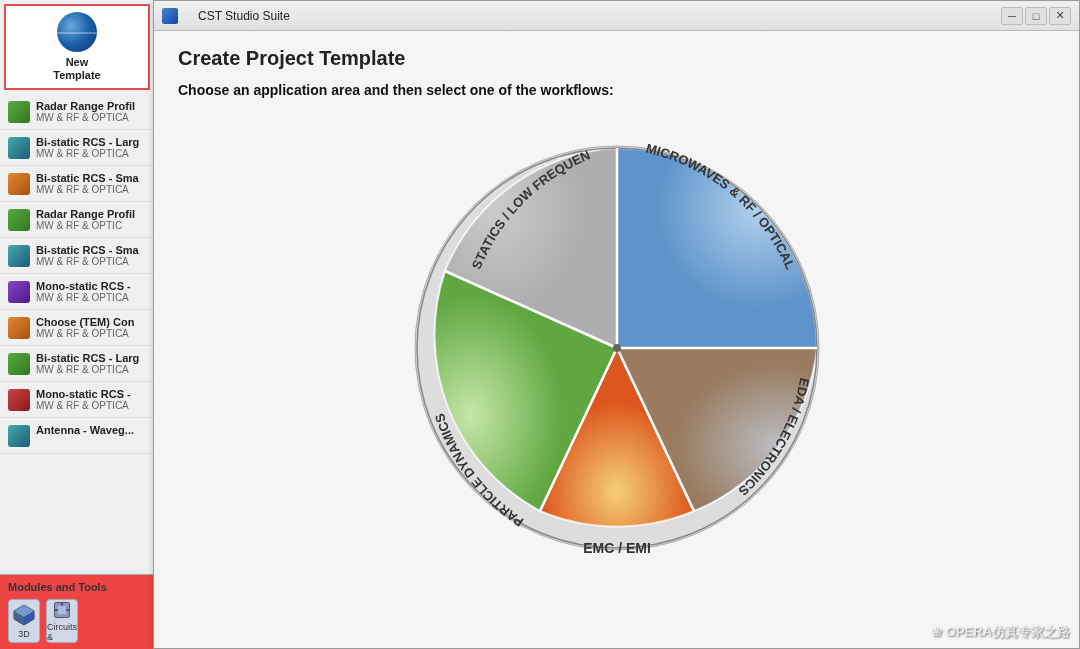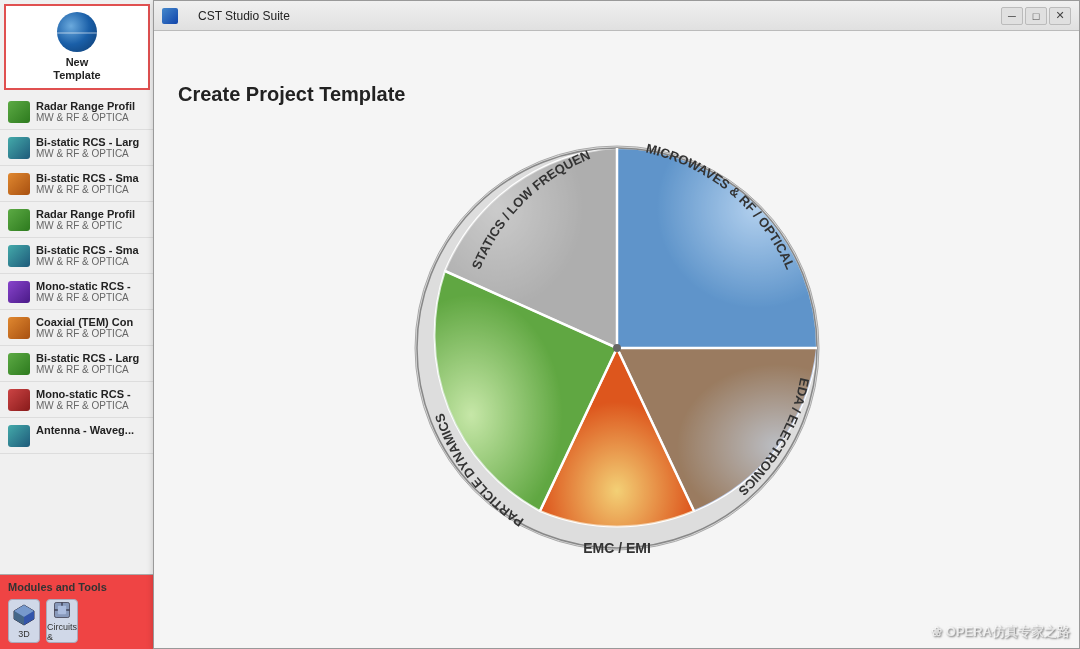--- a/index.html
+++ b/index.html
@@ -146,21 +146,20 @@
       display: flex; align-items: center; justify-content: center;
       font-size: 11px; color: #444;
     }
 
     .dialog-content {
       padding: 16px 24px;
     }
     .dialog-main-title {
       font-size: 20px; font-weight: bold; color: #222;
       margin-bottom: 12px;
-      margin-top: 36px;
     }
     .dialog-instruction {
       font-size: 14px; font-weight: bold; color: #111;
       margin-bottom: 20px;
     }
 
     
     .pie-container {
       display: flex;
       justify-content: center;
@@ -243,21 +242,21 @@
         <div class="sidebar-item-text">
           <div class="sidebar-item-title">Mono-static RCS -</div>
           <div class="sidebar-item-sub">MW &amp; RF &amp; OPTICA</div>
         </div>
       </div>
     </div>
       <div class="sidebar-item">
       <div class="sidebar-item-header">
         <div class="sidebar-item-icon orange"></div>
         <div class="sidebar-item-text">
-          <div class="sidebar-item-title">Coaxial (TEM) Con</div>
+          <div class="sidebar-item-title">Choose (TEM) Con</div>
           <div class="sidebar-item-sub">MW &amp; RF &amp; OPTICA</div>
         </div>
       </div>
     </div>
       <div class="sidebar-item">
       <div class="sidebar-item-header">
         <div class="sidebar-item-icon green"></div>
         <div class="sidebar-item-text">
           <div class="sidebar-item-title">Bi-static RCS - Larg</div>
           <div class="sidebar-item-sub">MW &amp; RF &amp; OPTICA</div>
@@ -316,20 +315,21 @@
       <span class="dialog-title-text">CST Studio Suite</span>
     </div>
     <div class="dialog-controls">
       <div class="dialog-control-btn">─</div>
       <div class="dialog-control-btn">□</div>
       <div class="dialog-control-btn close">✕</div>
     </div>
   </div>
   <div class="dialog-content">
     <div class="dialog-main-title">Create Project Template</div>
+    <div class="dialog-instruction">Choose an application area and then select one of the workflows:</div>
     <div class="pie-container">
       <div class="pie-svg-wrapper">
         <svg width="460" height="460" viewBox="0 0 460 460" xmlns="http://www.w3.org/2000/svg">
           <defs>
             <clipPath id="circleClip">
               <circle cx="230" cy="230" r="200"></circle>
             </clipPath>
 
             <radialGradient id="grad1" cx="30%" cy="30%">
               <stop offset="0%" stop-color="#e8e8e8"></stop>

